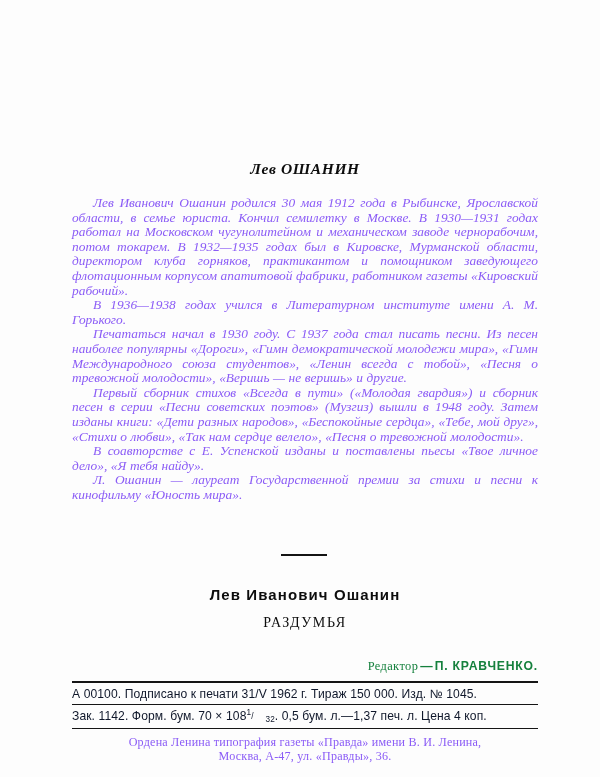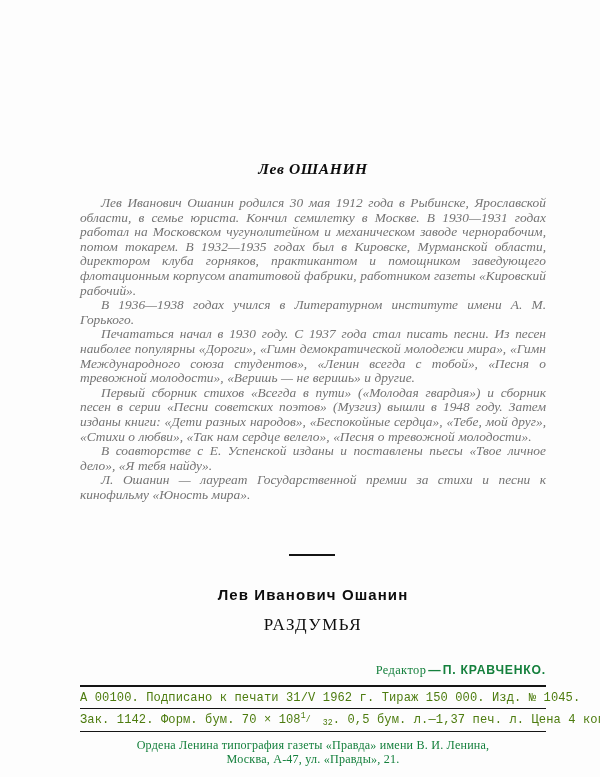--- a/index.html
+++ b/index.html
@@ -11,21 +11,21 @@
     height: 777px;
     background: #fdfdfd;
     font-family: "Liberation Serif", "DejaVu Serif", serif;
     color: #111111;
     overflow: hidden;
     position: relative;
   }
 
   .page {
     position: absolute;
-    left: 12px;
+    left: 4px;
     top: 0;
     width: 528px;
     height: 777px;
   }
 
   
   .bio-block {
     position: absolute;
     left: 68px;
     top: 160px;
@@ -45,21 +45,21 @@
 
   .bio-para {
     font-family: "Liberation Serif", "DejaVu Serif", serif;
     font-style: italic;
     font-size: 13.4px;
     line-height: 14.6px;
     text-align: justify;
     text-align-last: left;
     text-indent: 21px;
     margin: 0;
-    color: #737373;
+    color: #8b5cf6;
     hyphens: none;
     word-spacing: 0.2px;
   }
 
   
   .separator-wrap {
     position: absolute;
     left: 0;
     top: 545px;
     width: 600px;
@@ -86,21 +86,21 @@
     font-weight: bold;
     font-size: 15px;
     letter-spacing: 1.1px;
     text-align: center;
     margin: 0 0 12px 0;
     color: #0d0d0d;
   }
 
   .colophon-title {
     font-family: "Liberation Serif", "DejaVu Serif", serif;
-    font-size: 17px;
+    font-size: 14px;
     letter-spacing: 1.6px;
     text-align: center;
     margin: 0 0 28px 0;
     color: #0d0d0d;
   }
 
   .editor-line {
     text-align: right;
     margin: 0 0 7px 0;
     font-size: 12.4px;
@@ -126,34 +126,34 @@
   .imprint-rule {
     height: 1.6px;
     background: #151515;
     width: 100%;
   }
   .imprint-rule.thin {
     height: 1.3px;
   }
 
   .imprint-line {
-    font-family: Liberation Mono, monospace;
+    font-family: Liberation Sans, sans-serif;
     font-size: 12.1px;
     line-height: 14px;
-    color: #4d7c0f;
+    color: #0f172a;
     padding: 4px 0 3px 0;
     white-space: nowrap;
     letter-spacing: 0.1px;
   }
 
   .imprint-final {
     font-family: "Liberation Serif", "DejaVu Serif", serif;
     font-size: 12.1px;
     line-height: 14px;
-    color: #15803d;
+    color: #8b5cf6;
     padding: 6px 0 0 0;
     text-align: center;
   }
   .imprint-final .l1 { display: block; letter-spacing: 0.2px; }
   .imprint-final .l2 { display: block; letter-spacing: 0.2px; }
 
   .frac {
     display: inline-block;
     font-size: 8.2px;
     line-height: 1;
@@ -199,17 +199,17 @@
     <div class="imprint-line">А 00100. Подписано к печати 31/V 1962 г. Тираж 150 000. Изд. № 1045.</div>
 
     <div class="imprint-rule thin"></div>
 
     <div class="imprint-line"><span>Зак. 1142. Форм. бум. 70 × 108</span><span class="frac"><sup>1</sup>/<sub>32</sub></span><span>. 0,5 бум. л.—1,37 печ. л. Цена 4 коп.</span></div>
 
     <div class="imprint-rule thin"></div>
 
     <div class="imprint-final">
       <span class="l1">Ордена Ленина  типография газеты «Правда»  имени В. И. Ленина,</span>
-      <span class="l2">Москва, А-47, ул. «Правды», 21.</span>
+      <span class="l2">Москва, А-47, ул. «Правды», 36.</span>
     </div>
 
   </div>
 </div>
 
 </body></html>

